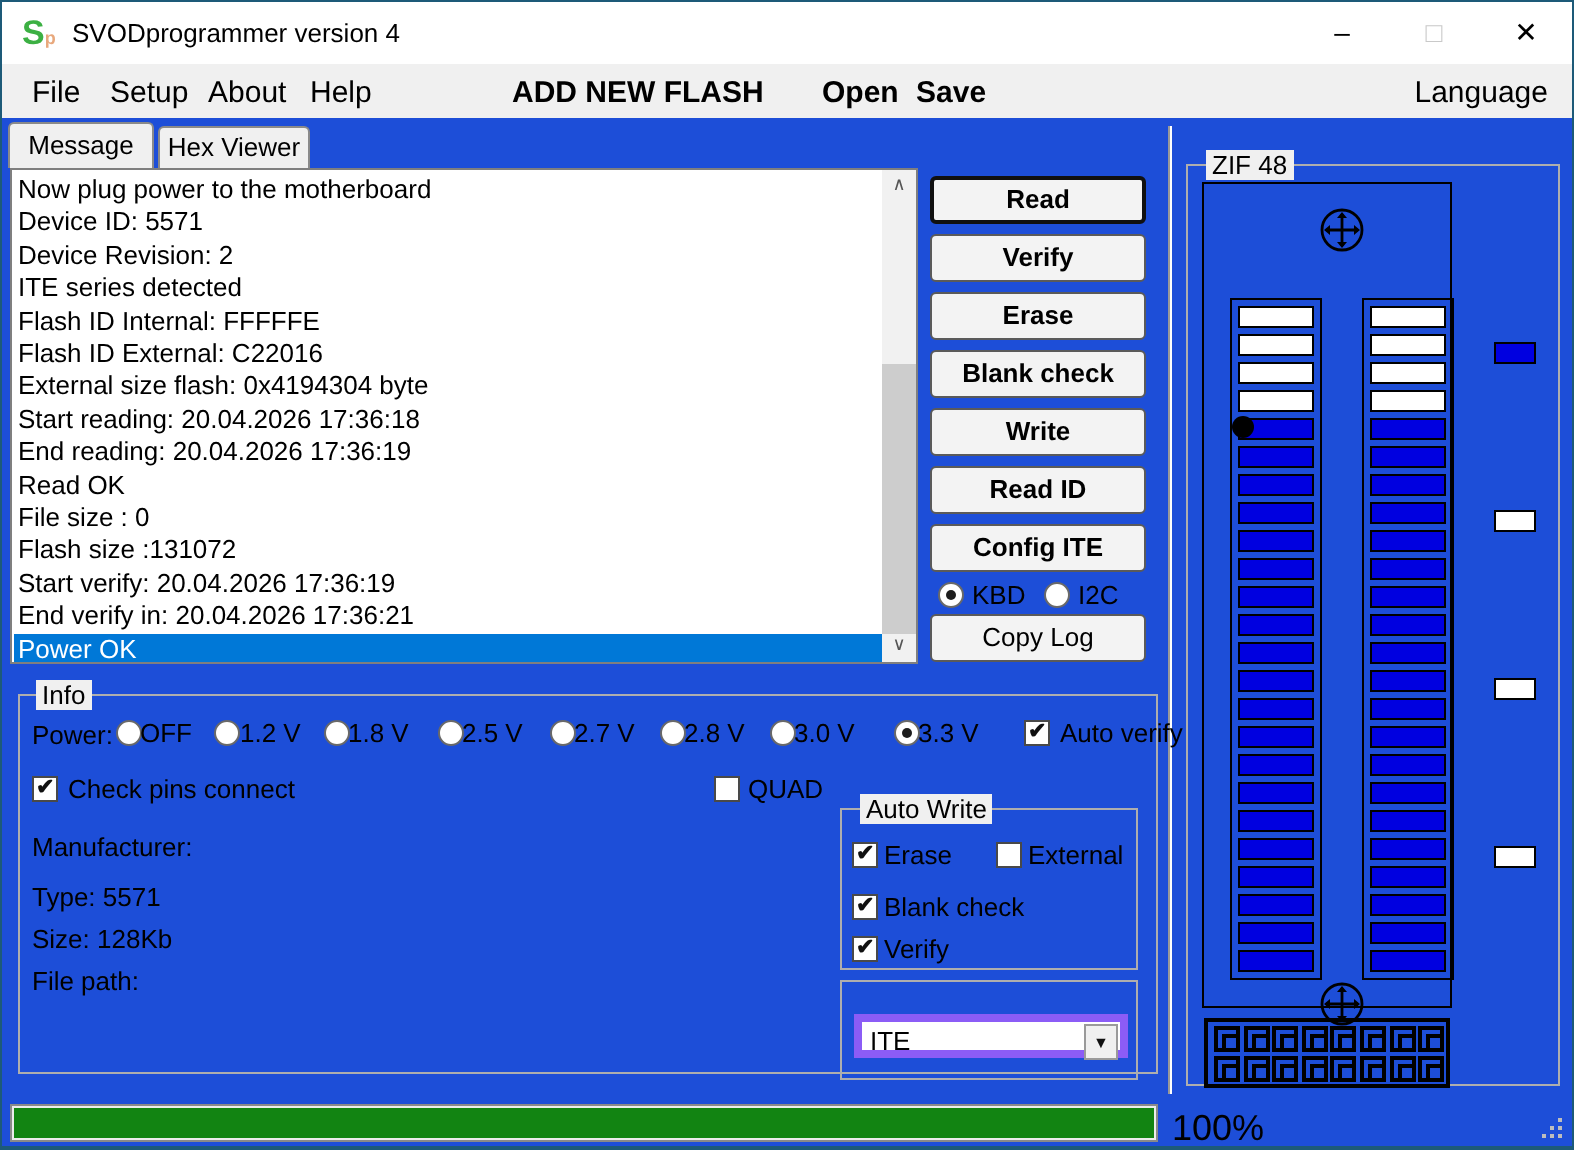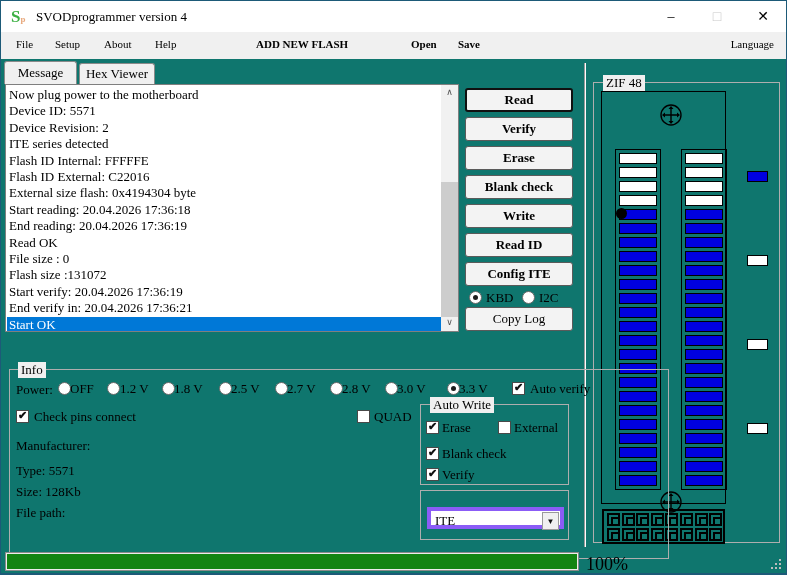--- a/index.html
+++ b/index.html
@@ -1,34 +1,34 @@
 <!DOCTYPE html>
 <html><head>
 <meta charset="utf-8">
 <style>
   * { margin:0; padding:0; box-sizing:border-box; }
   html,body { font-family:"Liberation Sans", sans-serif; background:#444; }
   #window {
-    position:relative; width:787px; height:575px; background:#0f766e;
+    position:relative; width:787px; height:575px; background:#1d4ed8;
     border:1px solid #1d5a78; border-bottom-width:2px; overflow:hidden;
-    font-size:13px; color:#000;font-family:Liberation Serif, serif;
+    font-size:13px; color:#000;
   }
   
   #titlebar { position:absolute; left:0; top:0; width:100%; height:31px; background:#fff; }
   #app-logo { position:absolute; left:10px; top:6px; width:20px; height:18px; font-weight:bold; }
   #app-logo .s { color:#3cb043; font-size:17px; }
   #app-logo .p { color:#e8a87c; font-size:9px; }
   #title-text { position:absolute; left:35px; top:8px; font-size:13px; }
   .wincontrol { position:absolute; top:0; width:46px; height:31px; text-align:center; line-height:31px; font-size:14px; }
   #btn-min { right:92px; }
   #btn-max { right:46px; color:#c9c9c9; }
   #btn-close { right:0; }
   
   #menubar { position:absolute; left:0; top:31px; width:100%; height:27px; background:#f0f0f0; }
-  .menu-item { position:absolute; top:6px; font-size:11px; white-space:nowrap; }
+  .menu-item { position:absolute; top:6px; font-size:15px; white-space:nowrap; }
   .menu-item.bold { font-weight:bold; }
   
   .tab { position:absolute; background:#f0f0f0; border:1px solid #8a8a8a; border-bottom:none;
          border-radius:3px 3px 0 0; text-align:center; font-size:13px; }
   #tab-message { left:3px; top:60px; width:73px; height:23px; line-height:22px; z-index:2; }
   #tab-hex { left:78px; top:62px; width:76px; height:21px; line-height:20px; }
   
   #log { position:absolute; left:4px; top:83px; width:454px; height:248px; background:#fff;
          border:1px solid #7f7f7f; overflow:hidden; }
   .log-line { position:absolute; left:1px; width:434px; height:17px; line-height:16px; padding-left:2px;
@@ -115,21 +115,21 @@
         <div class="log-line" style="top: 67.6px;">Flash ID Internal: FFFFFE</div>
         <div class="log-line" style="top: 84px;">Flash ID External: C22016</div>
         <div class="log-line" style="top: 100.4px;">External size flash: 0x4194304 byte</div>
         <div class="log-line" style="top: 116.8px;">Start reading: 20.04.2026 17:36:18</div>
         <div class="log-line" style="top: 133.2px;">End reading: 20.04.2026 17:36:19</div>
         <div class="log-line" style="top: 149.6px;">Read OK</div>
         <div class="log-line" style="top: 166px;">File size : 0</div>
         <div class="log-line" style="top: 182.4px;">Flash size :131072</div>
         <div class="log-line" style="top: 198.8px;">Start verify: 20.04.2026 17:36:19</div>
         <div class="log-line" style="top: 215.2px;">End verify in: 20.04.2026 17:36:21</div>
-        <div class="log-line sel" style="top: 231.6px;">Start OK</div>
+        <div class="log-line sel" style="top: 231.6px;">Power OK</div>
       </div>
     <div id="log-scroll">
       <div class="scroll-arrow" id="scroll-up">∧</div>
       <div id="scroll-thumb"></div>
       <div class="scroll-arrow" id="scroll-down">∨</div>
     </div>
   </div>
 
   <div id="actions">
       <div class="btn default" style="top: 87px;">Read</div>
@@ -234,21 +234,21 @@
         <div class="pad" style="left: 17.6px; top: 17px;"></div>
         <div class="pad" style="left: 32.2px; top: 17px;"></div>
         <div class="pad" style="left: 46.8px; top: 17px;"></div>
         <div class="pad" style="left: 61.4px; top: 17px;"></div>
         <div class="pad" style="left: 76px; top: 17px;"></div>
         <div class="pad" style="left: 90.6px; top: 17px;"></div>
         <div class="pad" style="left: 105.2px; top: 17px;"></div>
       </div>
   </div>
 
-  <div class="group" id="info-group" style="left:8px; top:368px; width:660px; height:190px">
+  <div class="group" id="info-group" style="left:8px; top:346px; width:570px; height:190px">
     <div class="group-label" style="left:8px">Info</div>
     <div class="lb" style="left:6px; top:12px">Power:</div>
     <div id="power-row">
         <div class="rb" style="left: 48px; top: 12px;"></div>
         <div class="lb" style="left: 60px; top: 11px;">OFF</div>
         <div class="rb" style="left: 97px; top: 12px;"></div>
         <div class="lb" style="left: 110px; top: 11px;">1.2 V</div>
         <div class="rb" style="left: 152px; top: 12px;"></div>
         <div class="lb" style="left: 164px; top: 11px;">1.8 V</div>
         <div class="rb" style="left: 209px; top: 12px;"></div>

